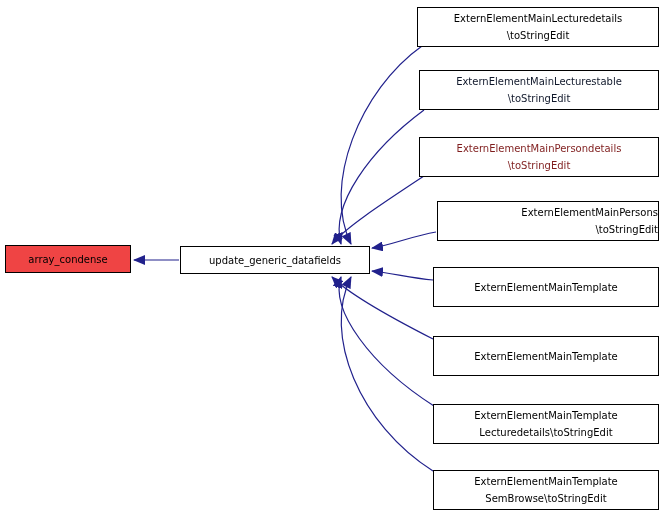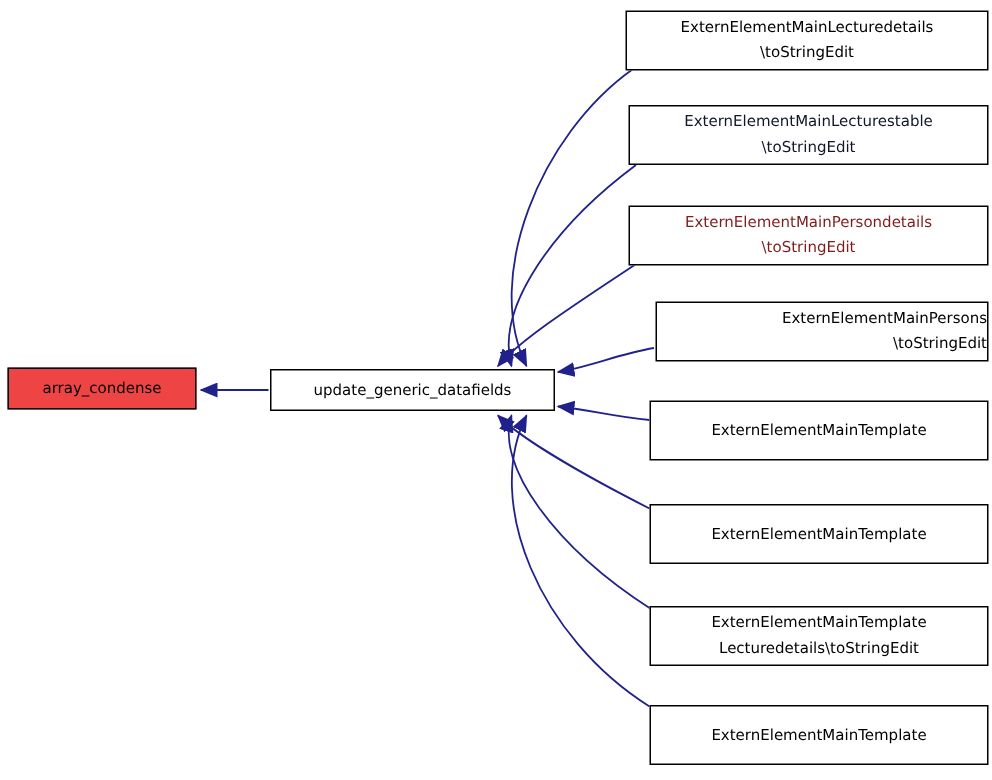--- a/index.html
+++ b/index.html
@@ -76,14 +76,15 @@
     </div>
     <div class="node" style="left: 433px; top: 336px; width: 226px; height: 40px; border-color: rgb(0, 0, 0); color: rgb(0, 0, 0); background: rgb(255, 255, 255);">
       <div class="node-line">ExternElementMainTemplate</div>
     </div>
     <div class="node" style="left: 433px; top: 404px; width: 226px; height: 40px; border-color: rgb(0, 0, 0); color: rgb(0, 0, 0); background: rgb(255, 255, 255);">
       <div class="node-line">ExternElementMainTemplate</div>
       <div class="node-line">Lecturedetails\toStringEdit</div>
     </div>
     <div class="node" style="left: 433px; top: 470px; width: 226px; height: 40px; border-color: rgb(0, 0, 0); color: rgb(0, 0, 0); background: rgb(255, 255, 255);">
       <div class="node-line">ExternElementMainTemplate</div>
+      <div class="node-line">SemBrowse\toStringEdit</div>
     </div>
   </div>
 
 </body></html>

